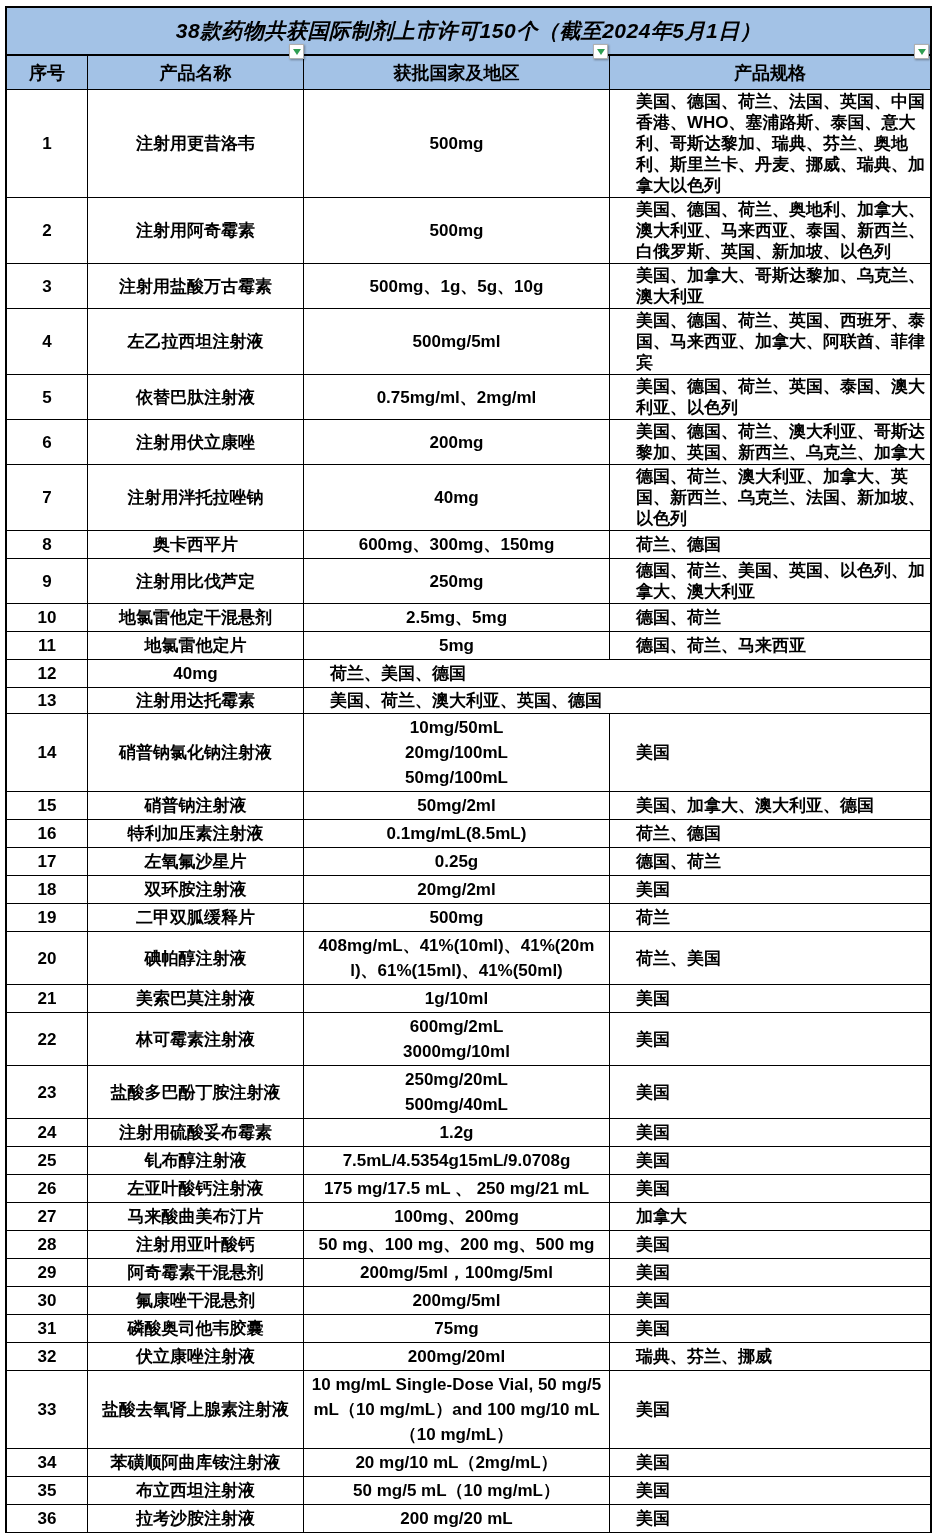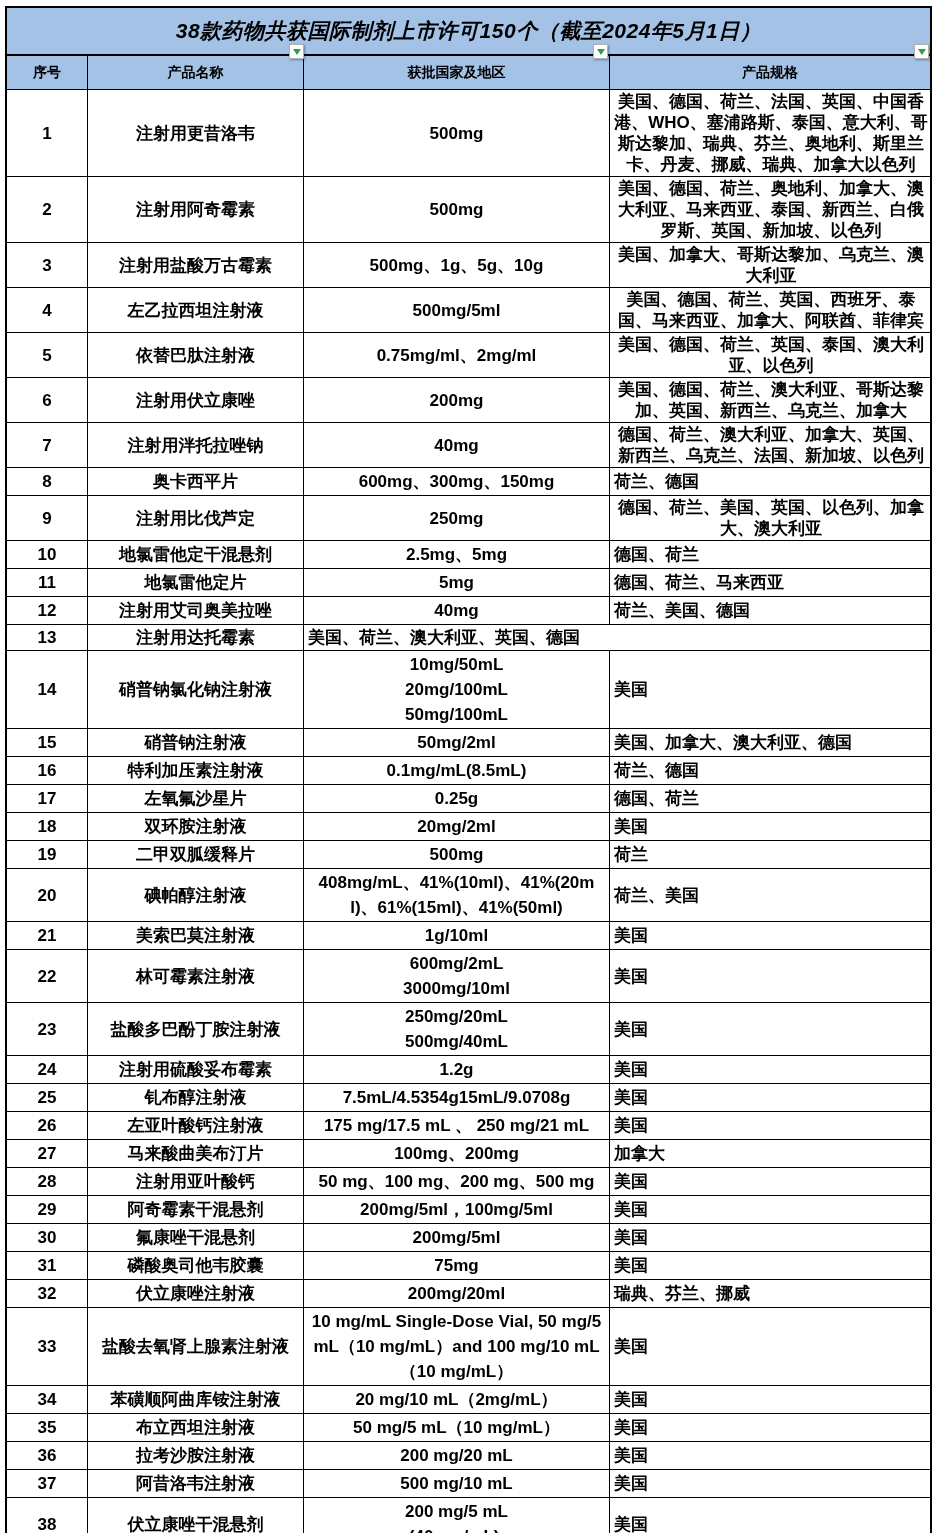--- a/index.html
+++ b/index.html
@@ -31,21 +31,21 @@
     grid-template-columns:81px 216px 306px 1fr;
     background:var(--hdr-bg);
     border-bottom:1px solid #000;
   }
   .header-row .hcell{
     border-right:1px solid #000;
     height:33px;
     display:flex;
     align-items:center;
     justify-content:center;
-    font-size:14px;
+    font-size:18px;
   }
   .header-row .hcell:last-child{border-right:none;}
   .row{
     display:grid;
     grid-template-columns:81px 216px 306px 1fr;
     border-bottom:1px solid #000;
     background:#fff;
   }
   .row:last-child{border-bottom:none;}
   .cell{
@@ -59,23 +59,24 @@
     line-height:21px;
     padding:1px 2px;
     min-height:23px;
     word-break:break-all;
   }
   .cell.spec{line-height:25px;}
   .cell.countries{
     border-right:none;
     align-items:flex-start;
     justify-content:center;
-    text-align:center;
+    text-align:left;
     padding-left:4px;
     padding-right:2px;
+    margin-left:22px;
   }
   .spec-line{line-height:25px;}
   .filter-btn{
     position:absolute;
     width:15px;
     height:15px;
     background:#fff;
     border:1px solid #b0b0b0;
     box-shadow:1px 1px 2px rgba(0,0,0,.35);
     display:flex;
@@ -181,21 +182,20 @@
 
   <div class="row">
     <div class="cell no">11</div>
     <div class="cell name">地氯雷他定片</div>
     <div class="cell spec">5mg</div>
     <div class="cell countries">德国、荷兰、马来西亚</div>
   </div>
 
   <div class="row">
     <div class="cell no">12</div>
-    <div class="cell name">注射用艾司奥美拉唑</div>
     <div class="cell spec">40mg</div>
     <div class="cell countries">荷兰、美国、德国</div>
   </div>
 
   <div class="row">
     <div class="cell no">13</div>
     <div class="cell name">注射用达托霉素</div>
     <div class="cell countries">美国、荷兰、澳大利亚、英国、德国</div>
   </div>
 

